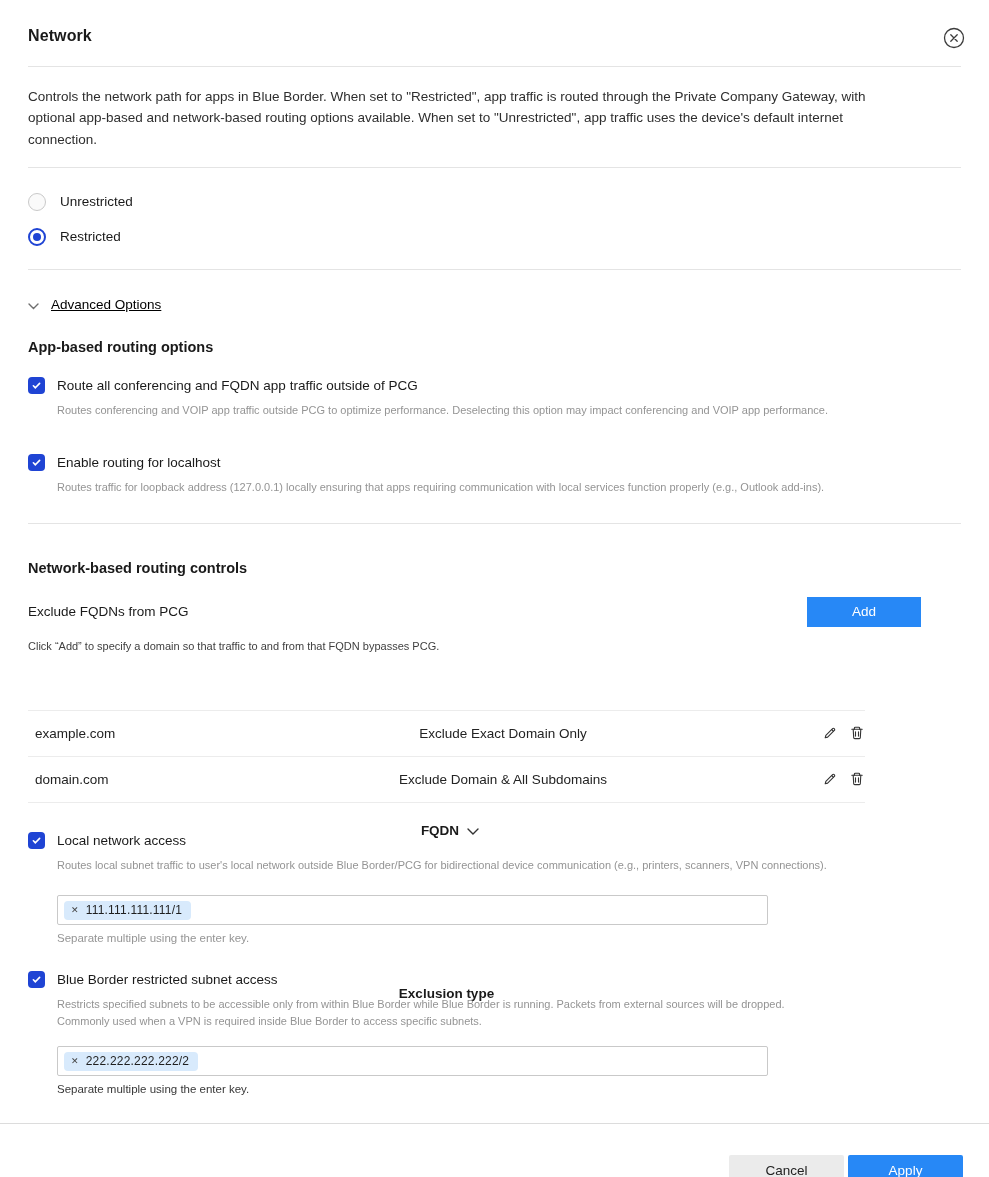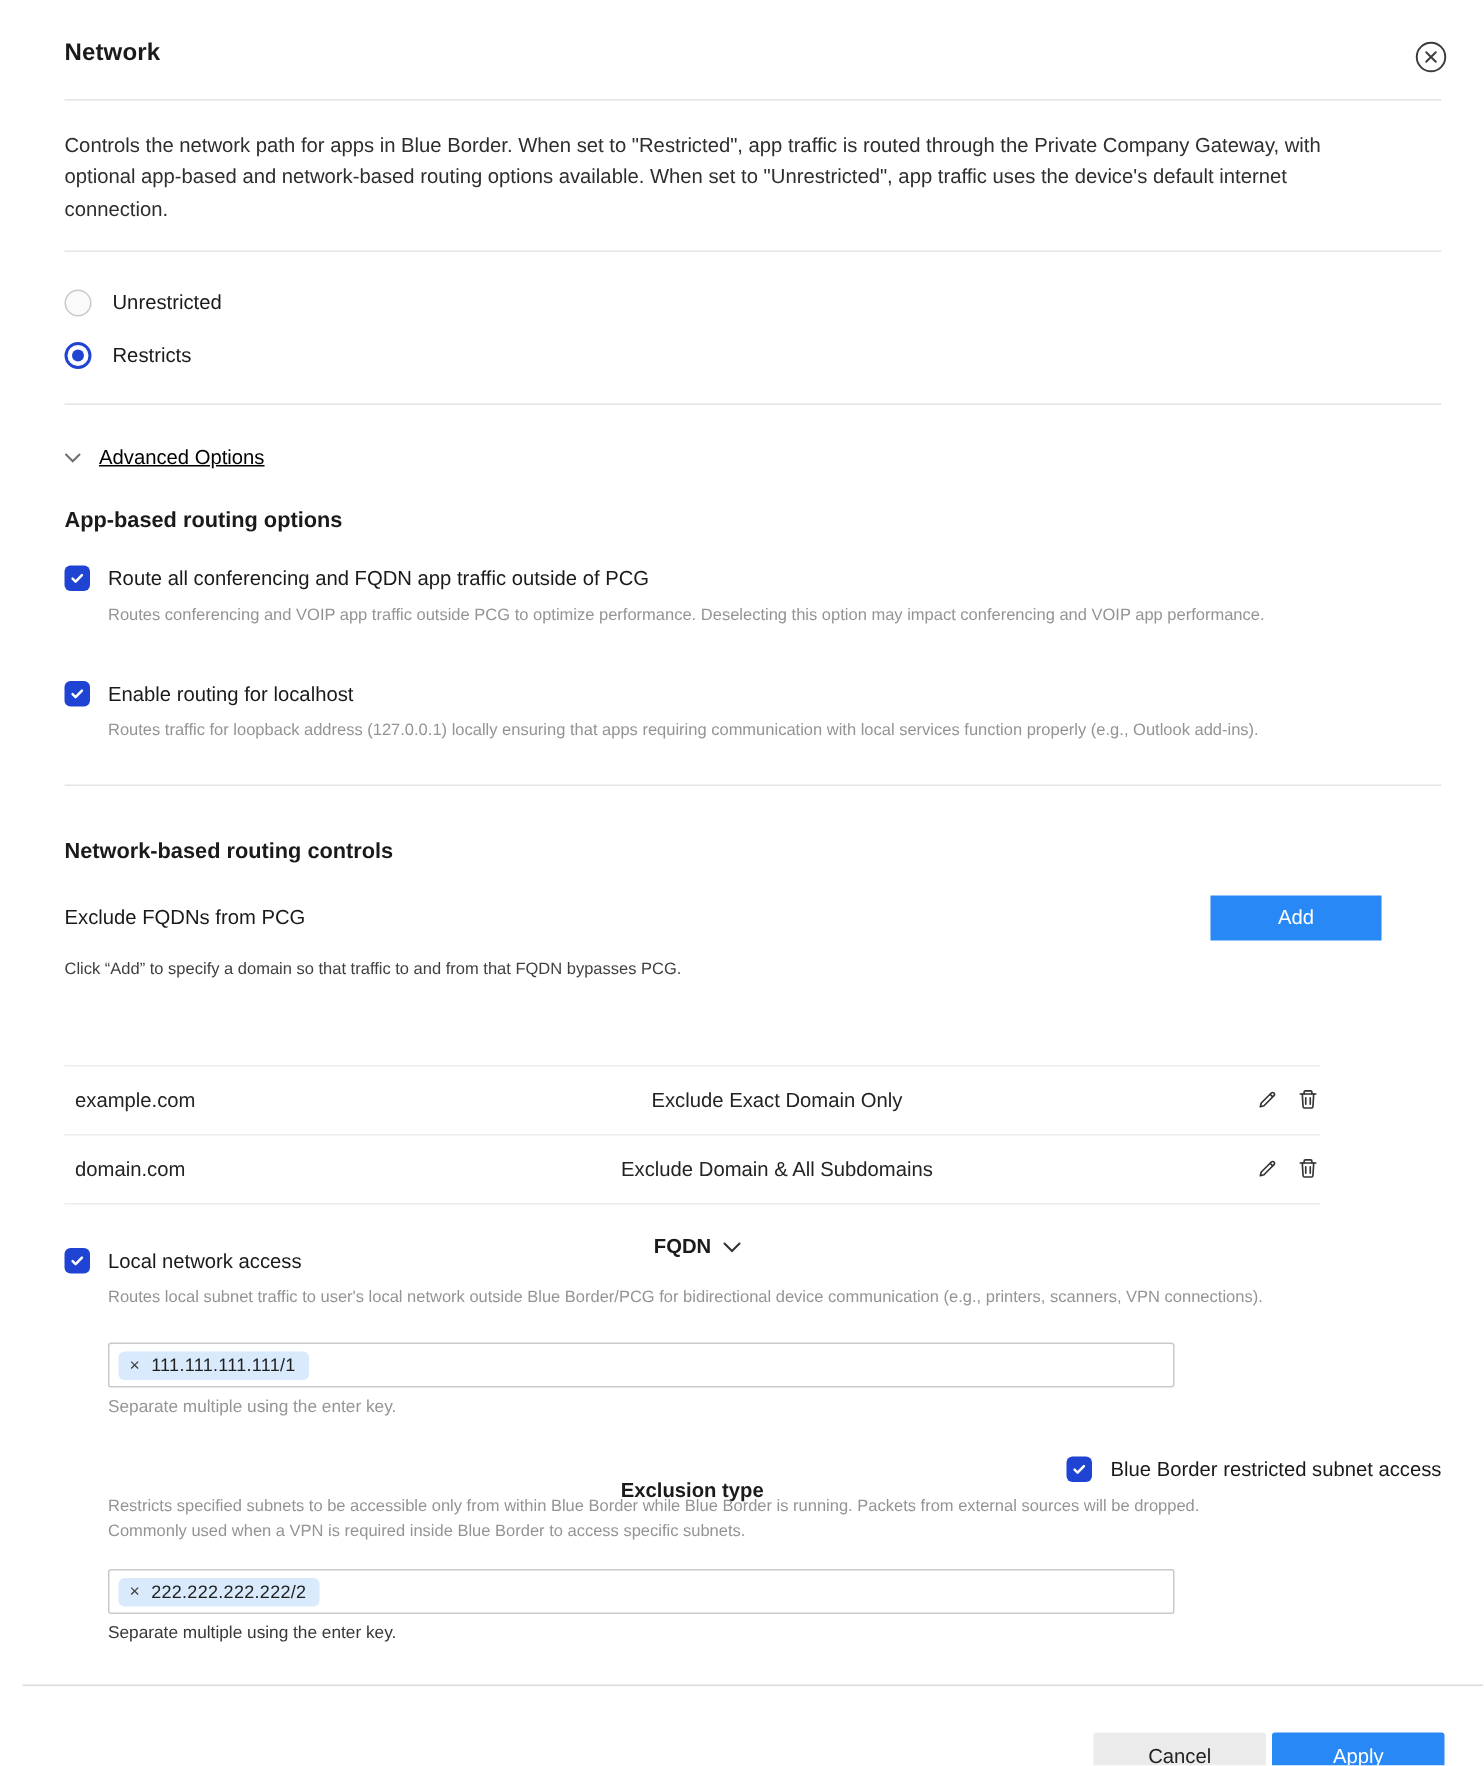--- a/index.html
+++ b/index.html
@@ -1,18 +1,18 @@
 <!DOCTYPE html>
 <html><head>
 <meta charset="utf-8">
 <style>
   * { box-sizing: border-box; }
   html, body { margin: 0; padding: 0; background: #fff; }
   body { font-family: "Liberation Sans", sans-serif; color: #1a1a1a; }
-  .dialog { position: relative; width: 989px; height: 1177px; background: #fff; overflow: hidden; padding-left: 15px; }
+  .dialog { position: relative; width: 989px; height: 1177px; background: #fff; overflow: hidden; }
   .px { padding-left: 28px; padding-right: 28px; }
 
   .divider { height: 1px; background: #e4e4e4; margin-left: 28px; margin-right: 28px; }
   .divider.full { margin-left: 0; margin-right: 0; background: #dcdcdc; }
 
   
   .header { display: flex; align-items: flex-start; justify-content: space-between; padding: 27px 24px 0 28px; }
   .title { font-size: 16px; font-weight: bold; letter-spacing: .1px; }
   .close-btn { background: none; border: none; padding: 0; cursor: pointer; line-height: 0; }
 
@@ -38,21 +38,21 @@
   
   .section-heading { font-size: 14.5px; font-weight: bold; margin-top: 25px; }
 
   
   .check-row { display: flex; align-items: center; gap: 12px; margin-top: 22px; }
   .checkbox { width: 17px; height: 17px; border-radius: 4px; background: #1f44d4; flex: 0 0 auto; display: flex; align-items: center; justify-content: center; cursor: pointer; }
   .check-label { font-size: 13.5px; }
   .check-desc { margin-left: 29px; margin-top: 8px; font-size: 11px; color: #949494; line-height: 1.5; }
   .check-row.mt36 { margin-top: 36px; }
   .check-row.mt29 { margin-top: 29px; }
-  .check-row.mt27 { margin-top: 27px; justify-content: flex-end; }
+  .check-row.mt27 { margin-top: 27px; }
 
   .divider-4 { margin-top: 27px; }
   .h-net { margin-top: 36px; }
 
   
   .fqdn-row { margin-top: 21px; display: flex; align-items: center; justify-content: space-between; }
   .fqdn-label { font-size: 13.5px; }
   .add-btn { width: 114px; height: 30px; margin-right: 40px; background: #2788f6; color: #fff; border: none; border-radius: 0; font-size: 13.5px; font-family: inherit; cursor: pointer; }
   .fqdn-helper { margin-top: 13px; font-size: 11px; color: #3f3f3f; }
 
@@ -108,21 +108,21 @@
 
   <div class="divider divider-2"></div>
 
   <div class="radio-group px">
     <div class="radio-row">
       <span class="radio-circle"></span>
       <span class="radio-label">Unrestricted</span>
     </div>
     <div class="radio-row">
       <span class="radio-circle selected"></span>
-      <span class="radio-label">Restricts</span>
+      <span class="radio-label">Restricted</span>
     </div>
   </div>
 
   <div class="divider divider-3"></div>
 
   <div class="advanced-row px">
     <span>
       <svg width="11" height="7" viewBox="0 0 11 7" fill="none">
           <path d="M1 1l4.5 4.5L10 1" stroke="#6f6f6f" stroke-width="1.4" stroke-linecap="round"></path>
         </svg>

